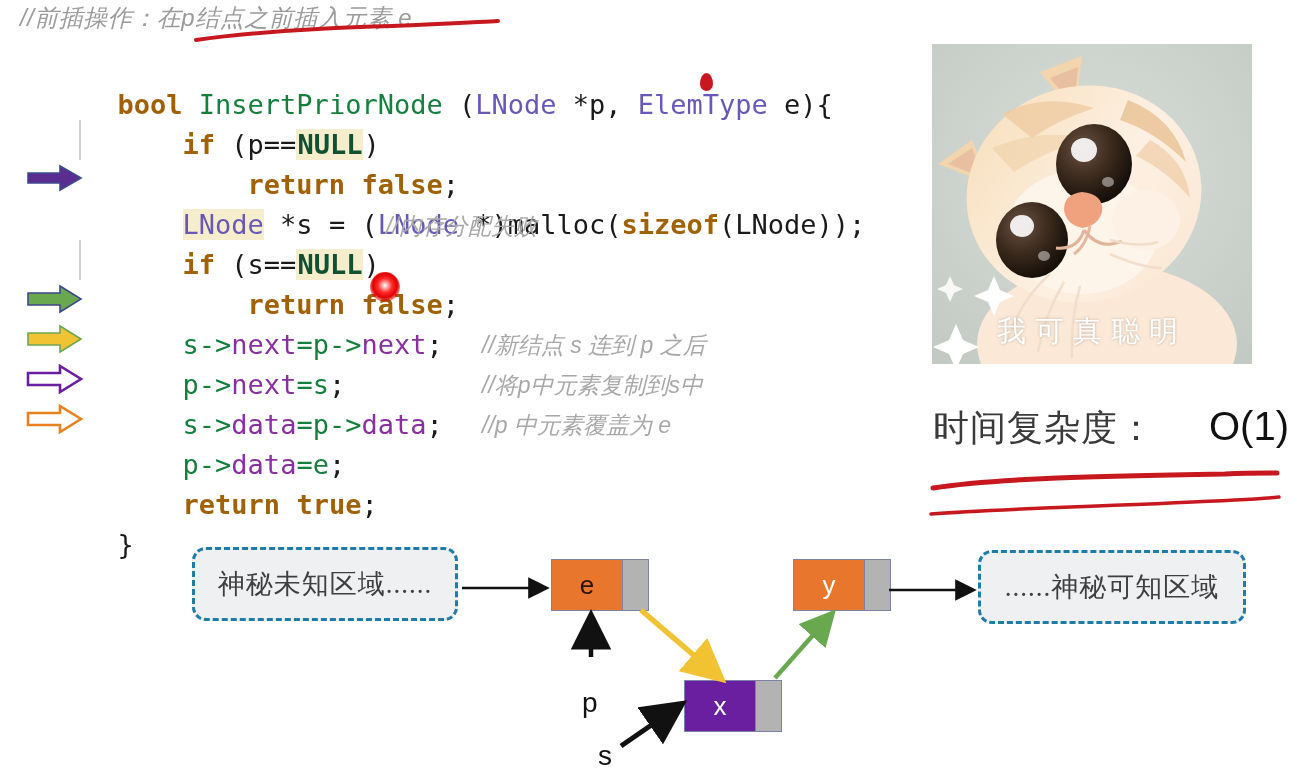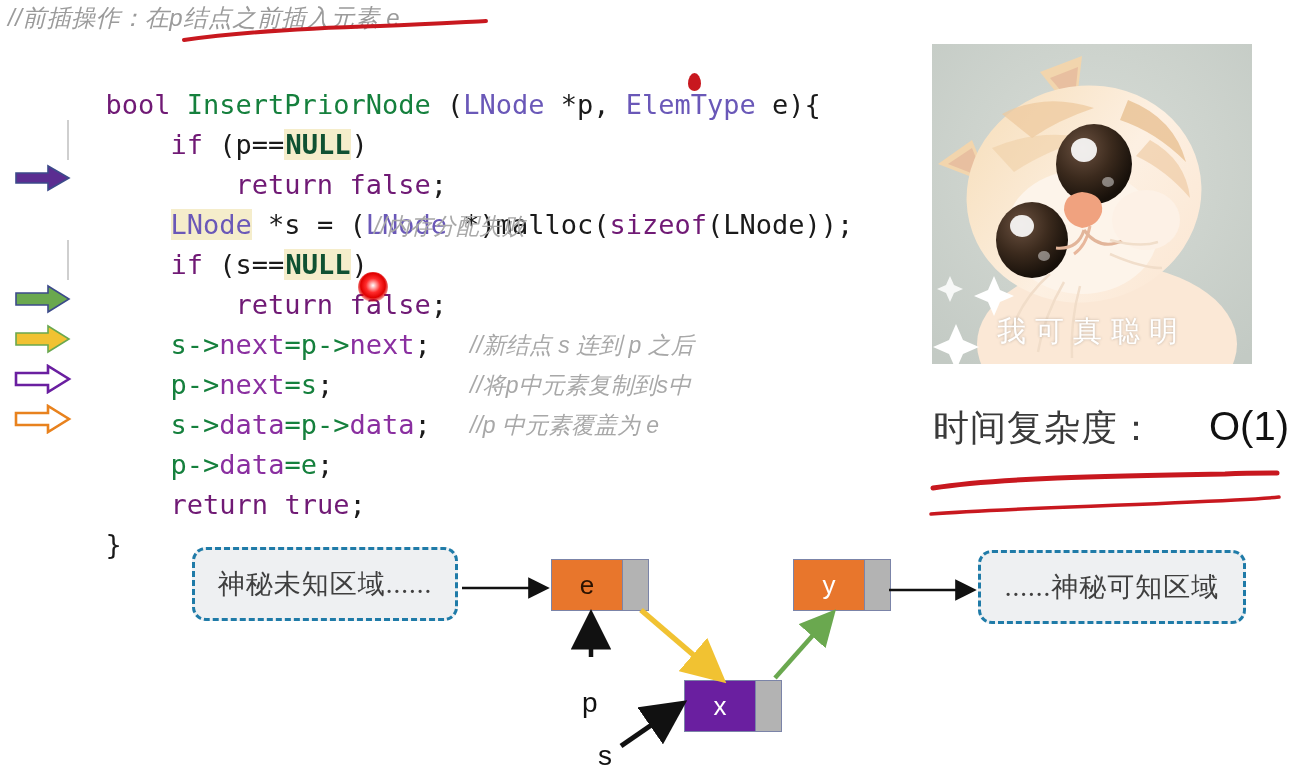--- a/index.html
+++ b/index.html
@@ -6,38 +6,38 @@
   html, body {
     margin: 0; padding: 0;
     width: 1295px; height: 768px;
     background: #ffffff;
     font-family: "Liberation Sans", sans-serif;
     overflow: hidden;
   }
   #root { position: relative; width: 1295px; height: 768px; background: #fff; }
 
   
-  .code-area { position: absolute; left: 0; top: 0; width: 930px; height: 530px; padding-left: 20px; }
+  .code-area { position: absolute; left: 12px; top: 0; width: 930px; height: 530px; padding-left: 20px; }
 
   .code-line {
     position: absolute;
     font-family: "DejaVu Sans Mono", "Liberation Mono", monospace;
     font-size: 27px;
     line-height: 40px;
     white-space: pre;
     color: #1a1a1a;
   }
   .hdr-comment {
     position: absolute; left: 8px; top: 2px;
     font-family: "Liberation Sans", sans-serif;
     font-size: 24px; font-style: italic; color: #9b9b9b;
     letter-spacing: .5px; white-space: pre;
   }
 
-  .kw      { color: #701a75; font-weight: normal; }
+  .kw      { color: #a16207; font-weight: bold; }
   .type    { color: #6a58b8; }
   .ident   { color: #15803d; }
   .member  { color: #8a2fa0; }
   .nullkw  { color: #0f5132; font-weight: bold; background: #f5edcb; padding: 0 1px; }
   .hl      { background: #f5edcb; }
   .pnct    { color: #1a1a1a; }
   .cmt-cn  { color: #a8a8a8; font-style: italic; font-family: "Liberation Sans", sans-serif; font-size: 23px; text-align: right; }
 
   .guide { position: absolute; width: 2px; background: #cfcfcf; }
 

